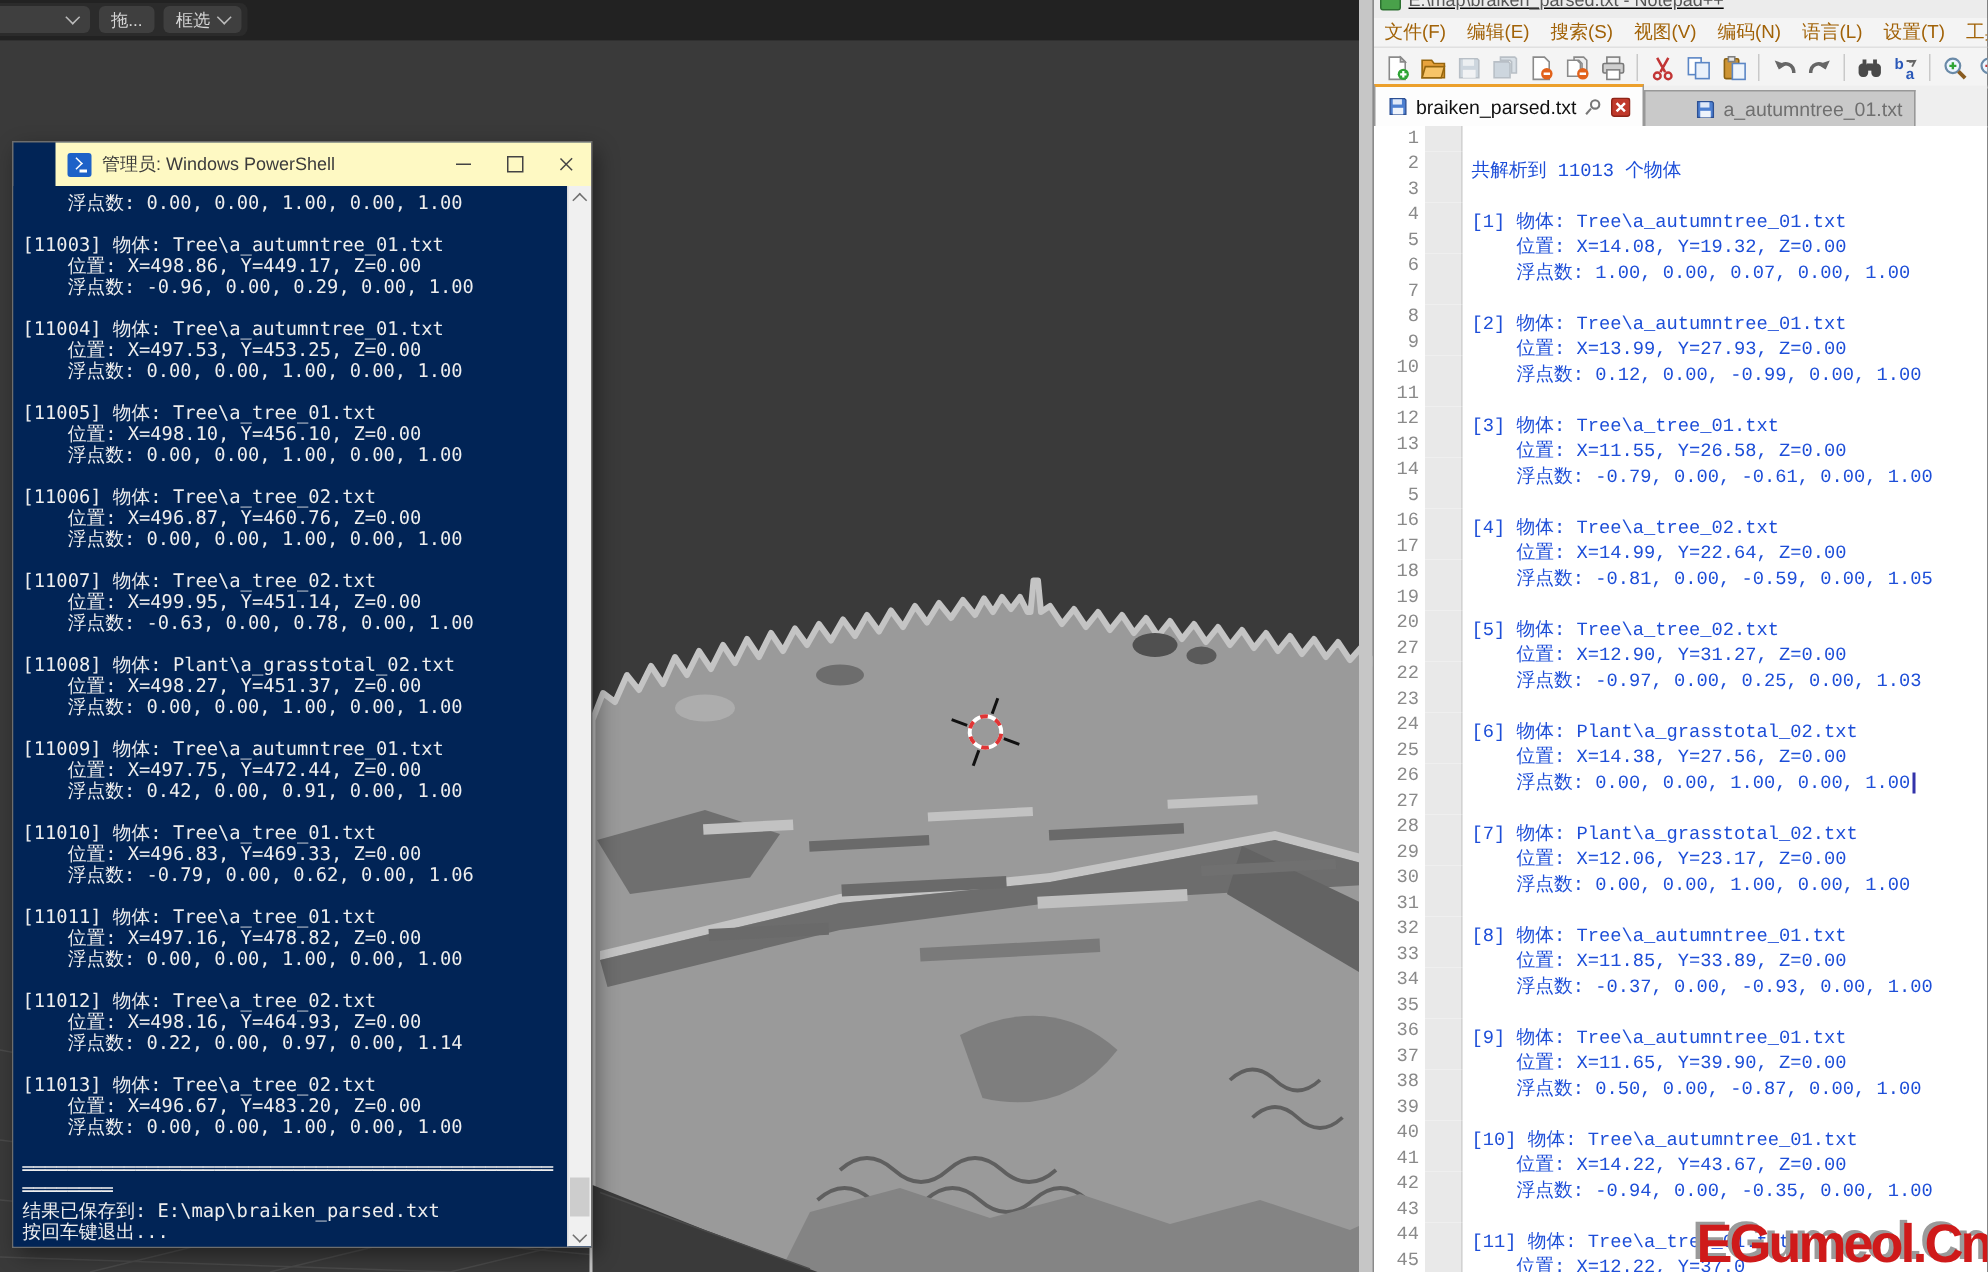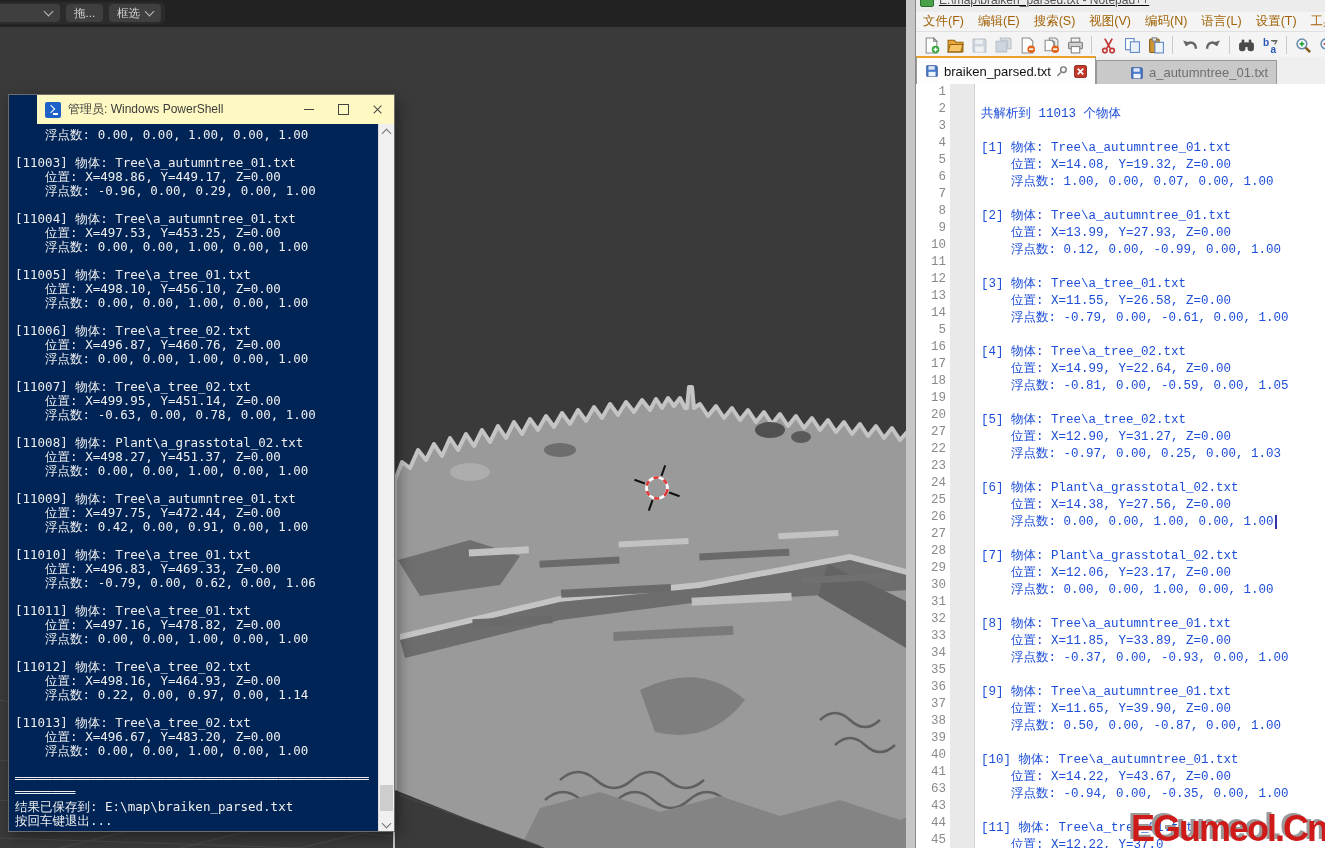--- a/index.html
+++ b/index.html
@@ -427,21 +427,21 @@
         <div class="ed-row"><span class="ed-num">32</span><span class="ed-margin"></span><span class="ed-text">    位置: X=11.85, Y=33.89, Z=0.00</span></div>
         <div class="ed-row"><span class="ed-num">33</span><span class="ed-margin"></span><span class="ed-text">    浮点数: -0.37, 0.00, -0.93, 0.00, 1.00</span></div>
         <div class="ed-row"><span class="ed-num">34</span><span class="ed-margin"></span><span class="ed-text"></span></div>
         <div class="ed-row"><span class="ed-num">35</span><span class="ed-margin"></span><span class="ed-text">[9] 物体: Tree\a_autumntree_01.txt</span></div>
         <div class="ed-row"><span class="ed-num">36</span><span class="ed-margin"></span><span class="ed-text">    位置: X=11.65, Y=39.90, Z=0.00</span></div>
         <div class="ed-row"><span class="ed-num">37</span><span class="ed-margin"></span><span class="ed-text">    浮点数: 0.50, 0.00, -0.87, 0.00, 1.00</span></div>
         <div class="ed-row"><span class="ed-num">38</span><span class="ed-margin"></span><span class="ed-text"></span></div>
         <div class="ed-row"><span class="ed-num">39</span><span class="ed-margin"></span><span class="ed-text">[10] 物体: Tree\a_autumntree_01.txt</span></div>
         <div class="ed-row"><span class="ed-num">40</span><span class="ed-margin"></span><span class="ed-text">    位置: X=14.22, Y=43.67, Z=0.00</span></div>
         <div class="ed-row"><span class="ed-num">41</span><span class="ed-margin"></span><span class="ed-text">    浮点数: -0.94, 0.00, -0.35, 0.00, 1.00</span></div>
-        <div class="ed-row"><span class="ed-num">63</span><span class="ed-margin"></span><span class="ed-text"></span></div>
+        <div class="ed-row"><span class="ed-num">42</span><span class="ed-margin"></span><span class="ed-text"></span></div>
         <div class="ed-row"><span class="ed-num">43</span><span class="ed-margin"></span><span class="ed-text">[11] 物体: Tree\a_tree_01.txt</span></div>
         <div class="ed-row"><span class="ed-num">44</span><span class="ed-margin"></span><span class="ed-text">    位置: X=12.22, Y=37.0</span></div>
         <div class="ed-row"><span class="ed-num">45</span><span class="ed-margin"></span><span class="ed-text">    浮点数: 0.00, 0.00, 1</span></div>
       </div>
   </div>
 
   <div id="watermark">EGumeol.Cn</div>
 </div>
 
 </body></html>

